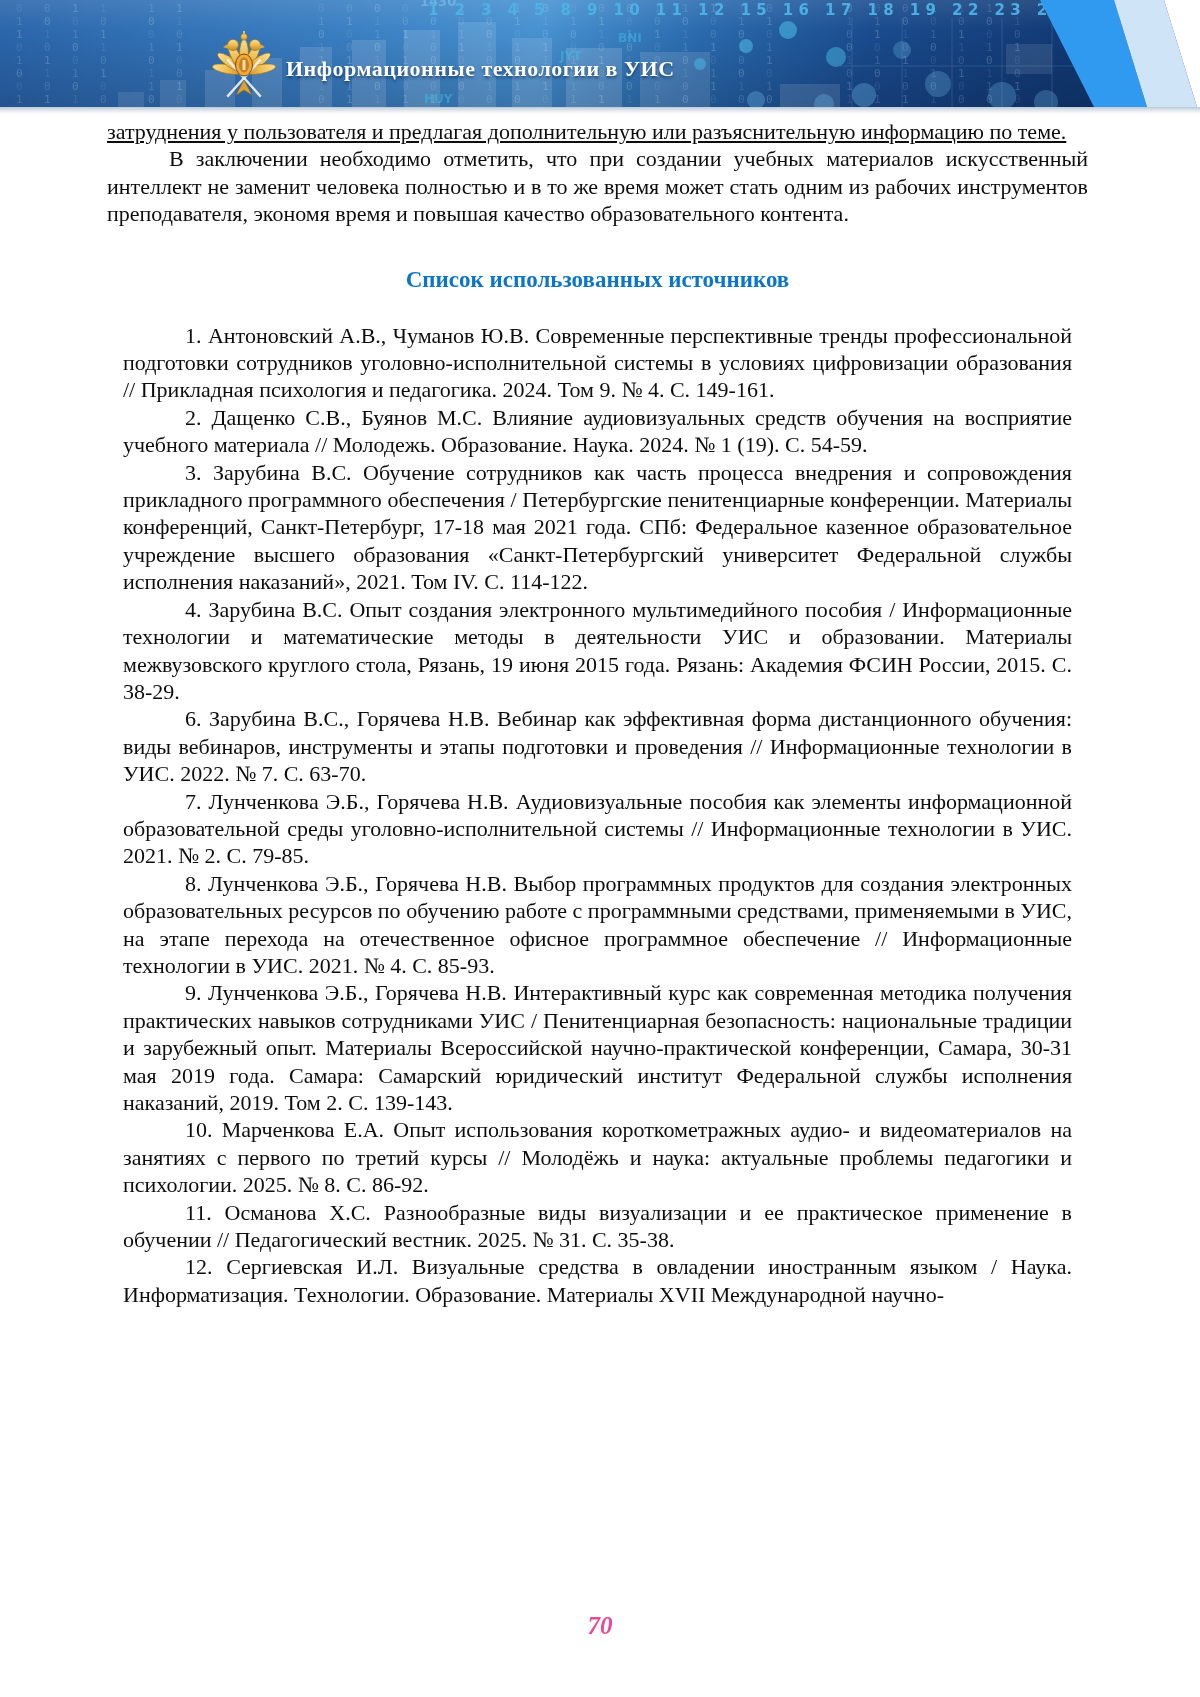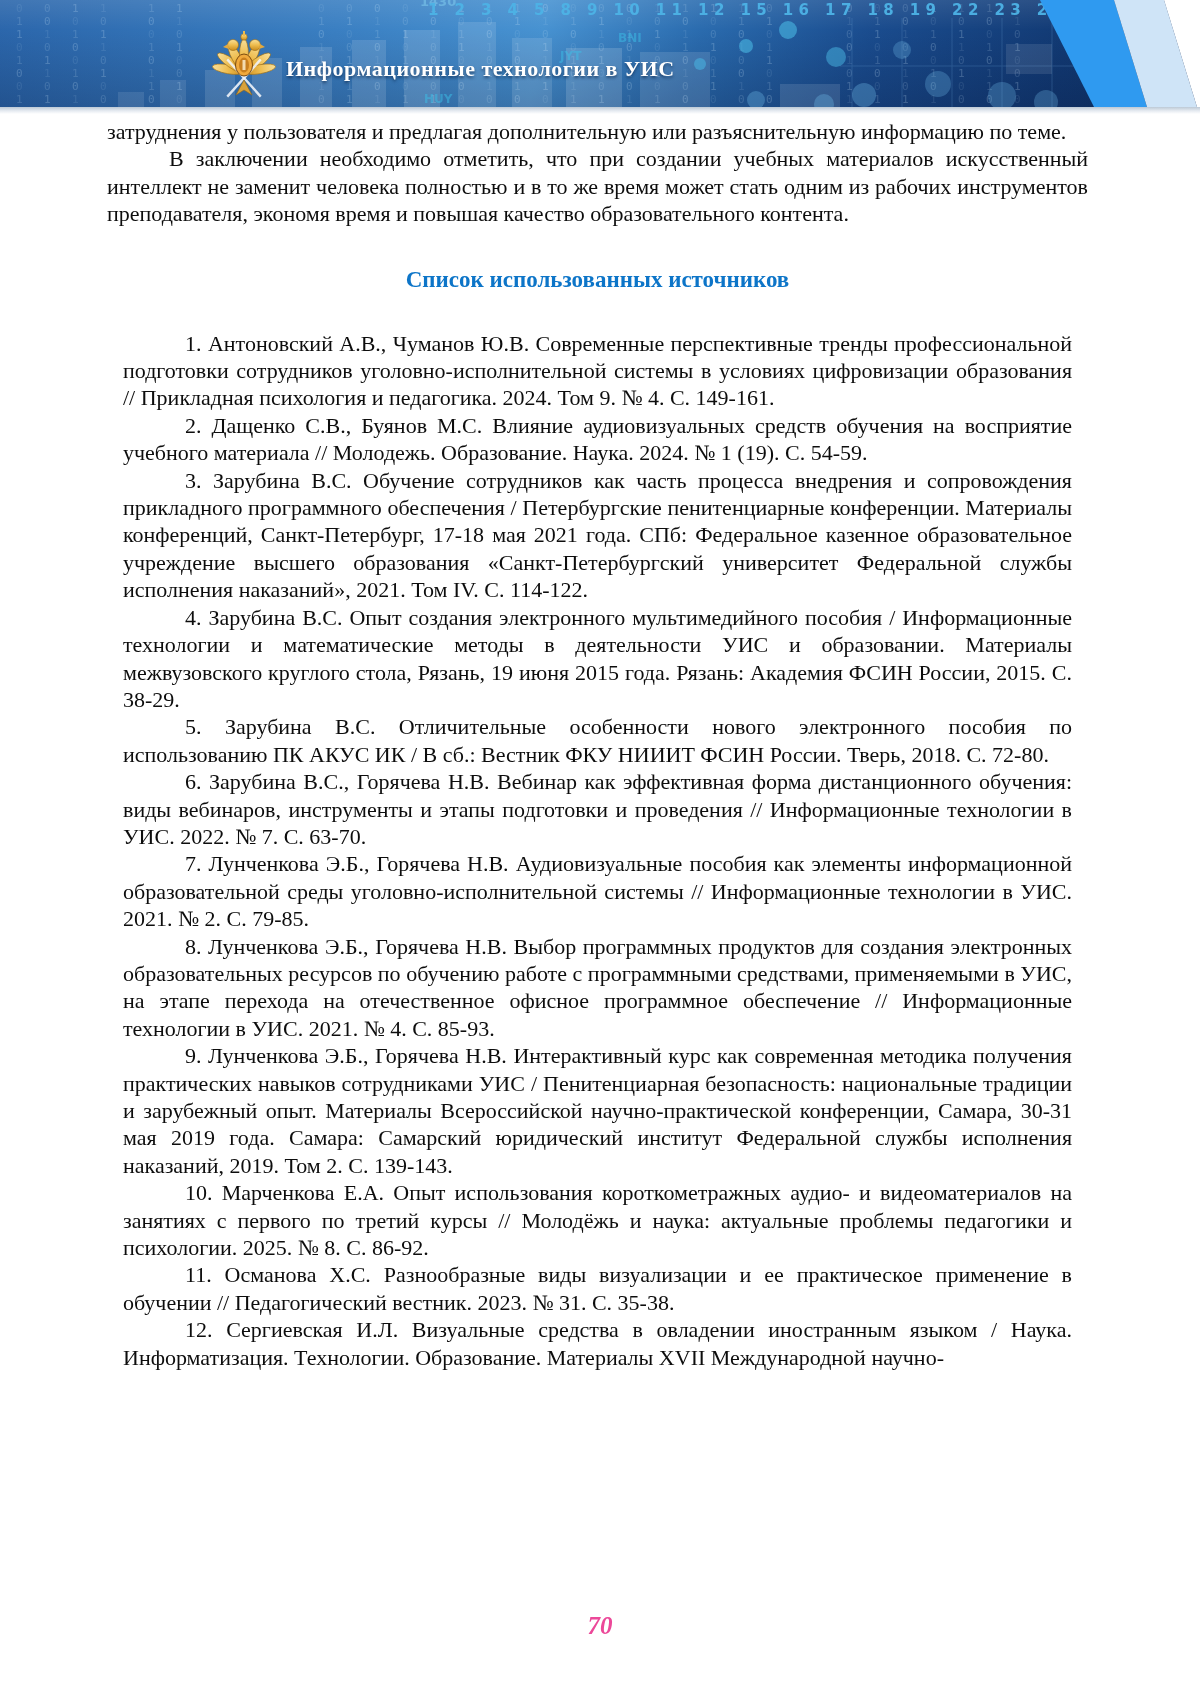--- a/index.html
+++ b/index.html
@@ -19,22 +19,22 @@
     color:#ffffff;letter-spacing:.5px;text-shadow:0 2px 3px rgba(8,30,64,.6);white-space:nowrap;}
   .bin{font:11px "DejaVu Sans Mono",monospace;fill:#cfe8fa;}
   .axis-num{font:bold 15px "DejaVu Sans",sans-serif;fill:#4db3e6;opacity:.95;}
   .corner-num{font:bold 13px "DejaVu Sans",sans-serif;fill:#7cc7ec;opacity:.6;}
   .wm{font:bold 12px "DejaVu Sans",sans-serif;fill:#3cc0e8;opacity:.5;}
 
   
   .content{position:absolute;left:107px;top:118px;width:981px;
     font-size:22px;line-height:27.4px;color:#0d0d0d;text-align:justify;}
   p.para{margin:0;text-indent:62px;}
-  p.para.continuation{text-indent:0;}
-  h2.refs-heading{margin:38px 0 36px;font-size:23px;line-height:28px;font-weight:bold;
+  p.para.continuation{text-indent:0;text-decoration:underline;}
+  h2.refs-heading{margin:38px 0 28px;font-size:23px;line-height:28px;font-weight:bold;
     color:#0d75c8;text-align:center;text-indent:0;}
   ol.refs{list-style:none;margin:16px;padding:0;}
   ol.refs li{margin:0;text-indent:62px;}
 
   .page-number{position:absolute;top:1612px;left:0;width:100%;text-align:center;
     font-family:"Liberation Serif",serif;font-style:italic;font-weight:bold;
     font-size:25px;color:#ec4899;}
 </style>
 </head>
 <body>
@@ -388,25 +388,24 @@
     <p class="para continuation">затруднения у пользователя и предлагая дополнительную или разъяснительную информацию по теме.</p>
     <p class="para">В заключении необходимо отметить, что при создании учебных материалов искусственный интеллект не заменит человека полностью и в то же время может стать одним из рабочих инструментов преподавателя, экономя время и повышая качество образовательного контента.</p>
 
     <h2 class="refs-heading">Список использованных источников</h2>
 
     <ol class="refs">
       <li>1. Антоновский А.В., Чуманов Ю.В. Современные перспективные тренды профессиональной подготовки сотрудников уголовно-исполнительной системы в условиях цифровизации образования // Прикладная психология и педагогика. 2024. Том 9. № 4. С. 149-161.</li>
       <li>2. Дащенко С.В., Буянов М.С. Влияние аудиовизуальных средств обучения на восприятие учебного материала // Молодежь. Образование. Наука. 2024. № 1 (19). С. 54-59.</li>
       <li>3. Зарубина В.С. Обучение сотрудников как часть процесса внедрения и сопровождения прикладного программного обеспечения / Петербургские пенитенциарные конференции. Материалы конференций, Санкт-Петербург, 17-18 мая 2021 года. СПб: Федеральное казенное образовательное учреждение высшего образования «Санкт-Петербургский университет Федеральной службы исполнения наказаний», 2021. Том IV. С. 114-122.</li>
       <li>4. Зарубина В.С. Опыт создания электронного мультимедийного пособия / Информационные технологии и математические методы в деятельности УИС и образовании. Материалы межвузовского круглого стола, Рязань, 19 июня 2015 года. Рязань: Академия ФСИН России, 2015. С. 38-29.</li>
-      <li>5. Зарубина В.С. Отличительные особенности нового электронного пособия по использованию ПК АКУС ИК / В сб.: Вестник ФКУ НИИИТ ФСИН России. Тверь, 2018. С. 72-80.</li>
       <li>6. Зарубина В.С., Горячева Н.В. Вебинар как эффективная форма дистанционного обучения: виды вебинаров, инструменты и этапы подготовки и проведения // Информационные технологии в УИС. 2022. № 7. С. 63-70.</li>
       <li>7. Лунченкова Э.Б., Горячева Н.В. Аудиовизуальные пособия как элементы информационной образовательной среды уголовно-исполнительной системы // Информационные технологии в УИС. 2021. № 2. С. 79-85.</li>
       <li>8. Лунченкова Э.Б., Горячева Н.В. Выбор программных продуктов для создания электронных образовательных ресурсов по обучению работе с программными средствами, применяемыми в УИС, на этапе перехода на отечественное офисное программное обеспечение // Информационные технологии в УИС. 2021. № 4. С. 85-93.</li>
       <li>9. Лунченкова Э.Б., Горячева Н.В. Интерактивный курс как современная методика получения практических навыков сотрудниками УИС / Пенитенциарная безопасность: национальные традиции и зарубежный опыт. Материалы Всероссийской научно-практической конференции, Самара, 30-31 мая 2019 года. Самара: Самарский юридический институт Федеральной службы исполнения наказаний, 2019. Том 2. С. 139-143.</li>
       <li>10. Марченкова Е.А. Опыт использования короткометражных аудио- и видеоматериалов на занятиях с первого по третий курсы // Молодёжь и наука: актуальные проблемы педагогики и психологии. 2025. № 8. С. 86-92.</li>
-      <li>11. Османова Х.С. Разнообразные виды визуализации и ее практическое применение в обучении // Педагогический вестник. 2023. № 31. С. 35-38.</li>
+      <li>11. Османова Х.С. Разнообразные виды визуализации и ее практическое применение в обучении // Педагогический вестник. 2025. № 31. С. 35-38.</li>
       <li>12. Сергиевская И.Л. Визуальные средства в овладении иностранным языком / Наука. Информатизация. Технологии. Образование. Материалы XVII Международной научно-</li>
     </ol>
   </main>
 
   <div class="page-number">70</div>
 </div>
 
 </body></html>

